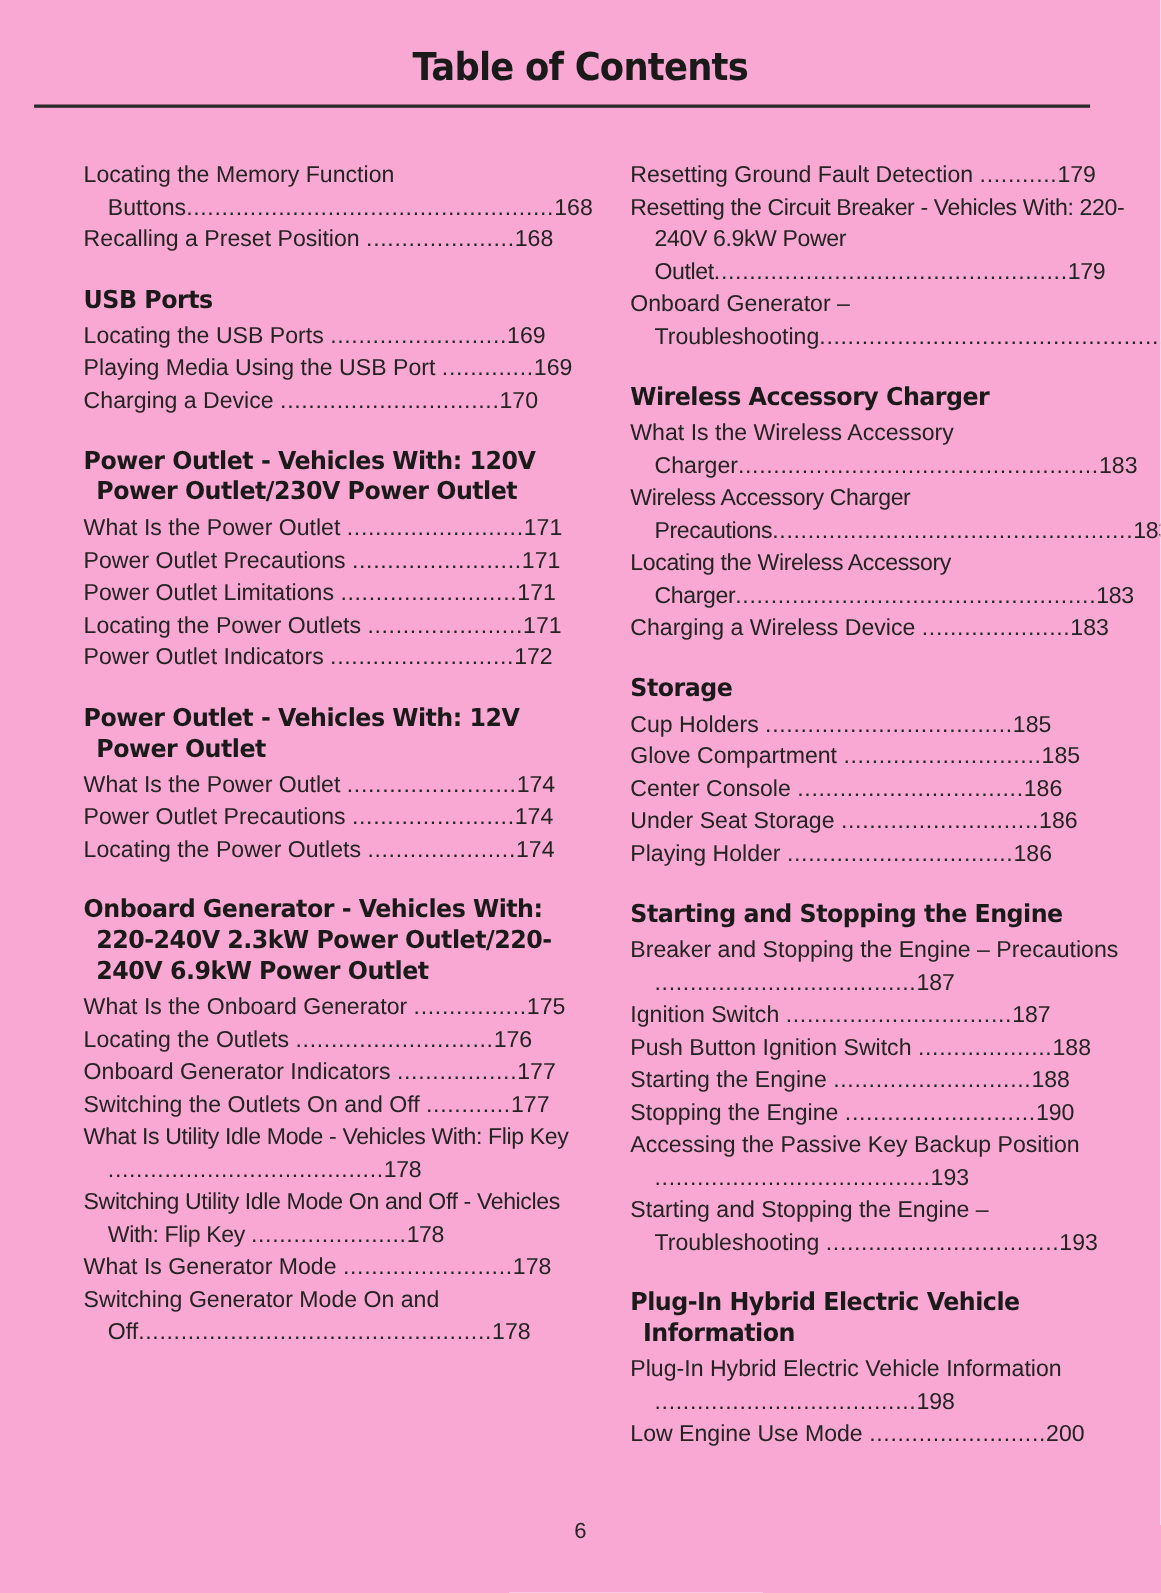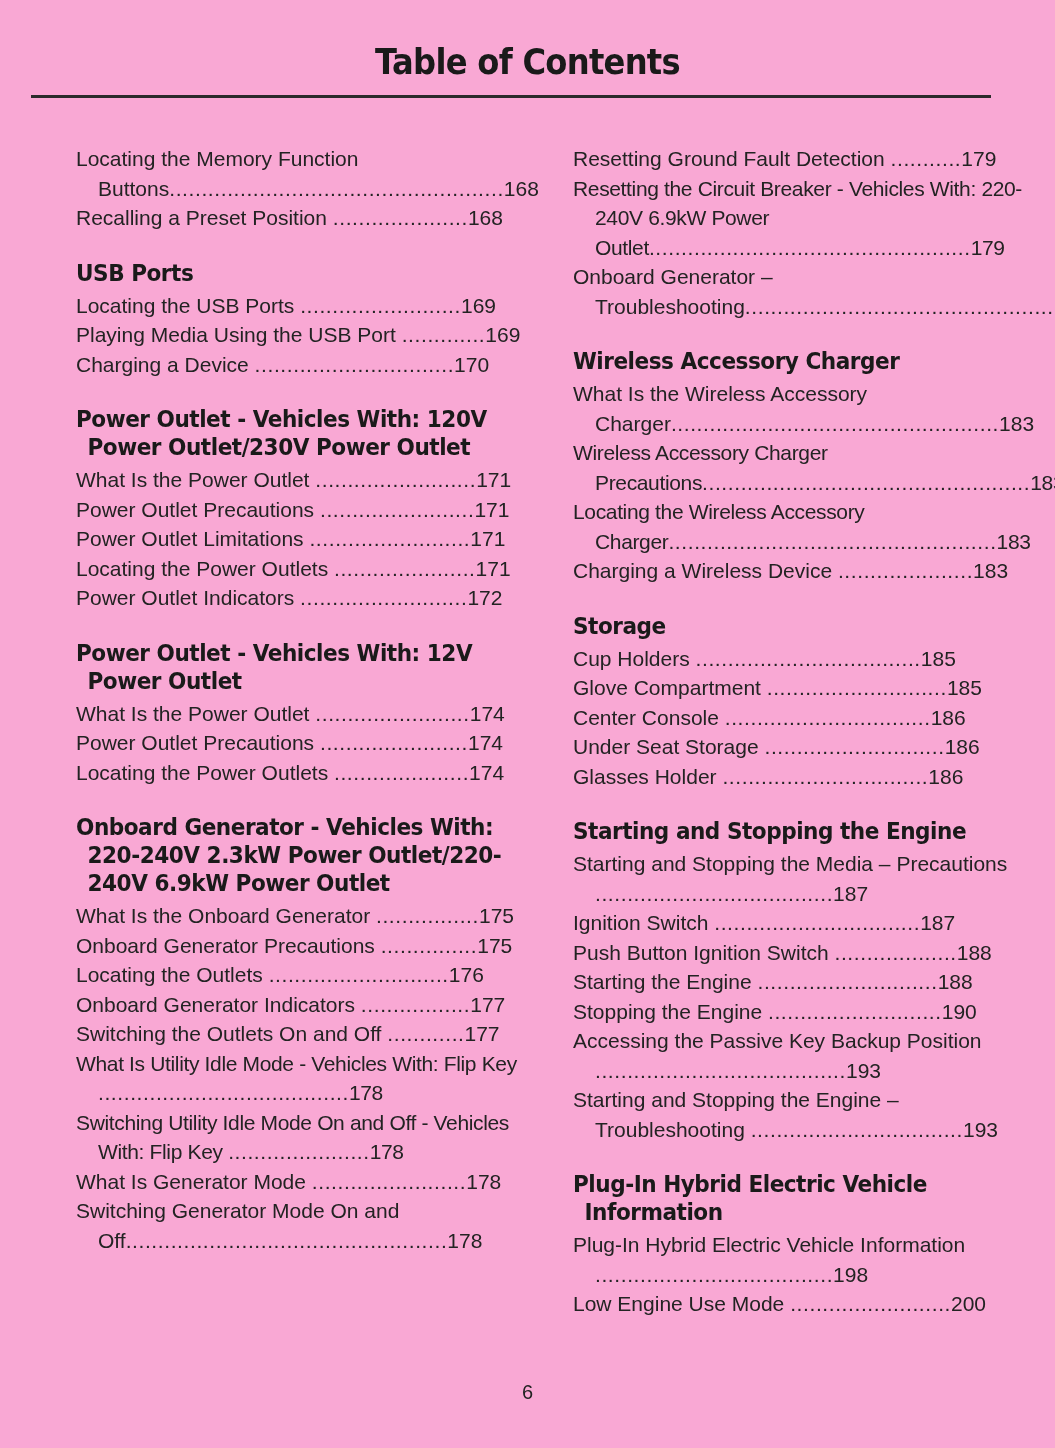--- a/index.html
+++ b/index.html
@@ -128,21 +128,20 @@
         <div class="entry"><span class="txt">Power Outlet Precautions </span><span class="leader">........................</span><span class="pg">171</span></div>
         <div class="entry"><span class="txt">Power Outlet Limitations </span><span class="leader">.........................</span><span class="pg">171</span></div>
         <div class="entry"><span class="txt">Locating the Power Outlets </span><span class="leader">......................</span><span class="pg">171</span></div>
         <div class="entry"><span class="txt">Power Outlet Indicators </span><span class="leader">..........................</span><span class="pg">172</span></div>
         <div class="section-heading">Power Outlet - Vehicles With: 12V Power Outlet</div>
         <div class="entry"><span class="txt">What Is the Power Outlet </span><span class="leader">........................</span><span class="pg">174</span></div>
         <div class="entry"><span class="txt">Power Outlet Precautions </span><span class="leader">.......................</span><span class="pg">174</span></div>
         <div class="entry"><span class="txt">Locating the Power Outlets </span><span class="leader">.....................</span><span class="pg">174</span></div>
         <div class="section-heading">Onboard Generator - Vehicles With: 220-240V 2.3kW Power Outlet/220-240V 6.9kW Power Outlet</div>
         <div class="entry"><span class="txt">What Is the Onboard Generator </span><span class="leader">................</span><span class="pg">175</span></div>
-        <div class="entry"><span class="txt">Onboard Generator Precautions </span><span class="leader">...............</span><span class="pg">175</span></div>
         <div class="entry"><span class="txt">Locating the Outlets </span><span class="leader">............................</span><span class="pg">176</span></div>
         <div class="entry"><span class="txt">Onboard Generator Indicators </span><span class="leader">.................</span><span class="pg">177</span></div>
         <div class="entry"><span class="txt">Switching the Outlets On and Off </span><span class="leader">............</span><span class="pg">177</span></div>
         <div class="entry tight"><span class="txt">What Is Utility Idle Mode - Vehicles With: Flip Key </span><span class="leader">.......................................</span><span class="pg">178</span></div>
         <div class="entry tight"><span class="txt">Switching Utility Idle Mode On and Off - Vehicles With: Flip Key </span><span class="leader">......................</span><span class="pg">178</span></div>
         <div class="entry"><span class="txt">What Is Generator Mode </span><span class="leader">........................</span><span class="pg">178</span></div>
         <div class="entry"><span class="txt">Switching Generator Mode On and Off</span><span class="leader">..................................................</span><span class="pg">178</span></div>
       </div>
     <div class="column" id="col-right">
         <div class="entry"><span class="txt">Resetting Ground Fault Detection </span><span class="leader">...........</span><span class="pg">179</span></div>
@@ -151,23 +150,23 @@
         <div class="section-heading">Wireless Accessory Charger</div>
         <div class="entry"><span class="txt">What Is the Wireless Accessory Charger</span><span class="leader">...................................................</span><span class="pg">183</span></div>
         <div class="entry tight"><span class="txt">Wireless Accessory Charger Precautions</span><span class="leader">...................................................</span><span class="pg">183</span></div>
         <div class="entry tight"><span class="txt">Locating the Wireless Accessory Charger</span><span class="leader">...................................................</span><span class="pg">183</span></div>
         <div class="entry"><span class="txt">Charging a Wireless Device </span><span class="leader">.....................</span><span class="pg">183</span></div>
         <div class="section-heading">Storage</div>
         <div class="entry"><span class="txt">Cup Holders </span><span class="leader">...................................</span><span class="pg">185</span></div>
         <div class="entry"><span class="txt">Glove Compartment </span><span class="leader">............................</span><span class="pg">185</span></div>
         <div class="entry"><span class="txt">Center Console </span><span class="leader">................................</span><span class="pg">186</span></div>
         <div class="entry"><span class="txt">Under Seat Storage </span><span class="leader">............................</span><span class="pg">186</span></div>
-        <div class="entry"><span class="txt">Glasses Holder </span><span class="leader">................................</span><span class="pg">186</span></div>
+        <div class="entry"><span class="txt">Playing Holder </span><span class="leader">................................</span><span class="pg">186</span></div>
         <div class="section-heading">Starting and Stopping the Engine</div>
-        <div class="entry"><span class="txt">Starting and Stopping the Media – Precautions </span><span class="leader">.....................................</span><span class="pg">187</span></div>
+        <div class="entry"><span class="txt">Breaker and Stopping the Engine – Precautions </span><span class="leader">.....................................</span><span class="pg">187</span></div>
         <div class="entry"><span class="txt">Ignition Switch </span><span class="leader">................................</span><span class="pg">187</span></div>
         <div class="entry"><span class="txt">Push Button Ignition Switch </span><span class="leader">...................</span><span class="pg">188</span></div>
         <div class="entry"><span class="txt">Starting the Engine </span><span class="leader">............................</span><span class="pg">188</span></div>
         <div class="entry"><span class="txt">Stopping the Engine </span><span class="leader">...........................</span><span class="pg">190</span></div>
         <div class="entry"><span class="txt">Accessing the Passive Key Backup Position </span><span class="leader">.......................................</span><span class="pg">193</span></div>
         <div class="entry"><span class="txt">Starting and Stopping the Engine – Troubleshooting </span><span class="leader">.................................</span><span class="pg">193</span></div>
         <div class="section-heading">Plug-In Hybrid Electric Vehicle Information</div>
         <div class="entry"><span class="txt">Plug-In Hybrid Electric Vehicle Information </span><span class="leader">.....................................</span><span class="pg">198</span></div>
         <div class="entry"><span class="txt">Low Engine Use Mode </span><span class="leader">.........................</span><span class="pg">200</span></div>
       </div>

